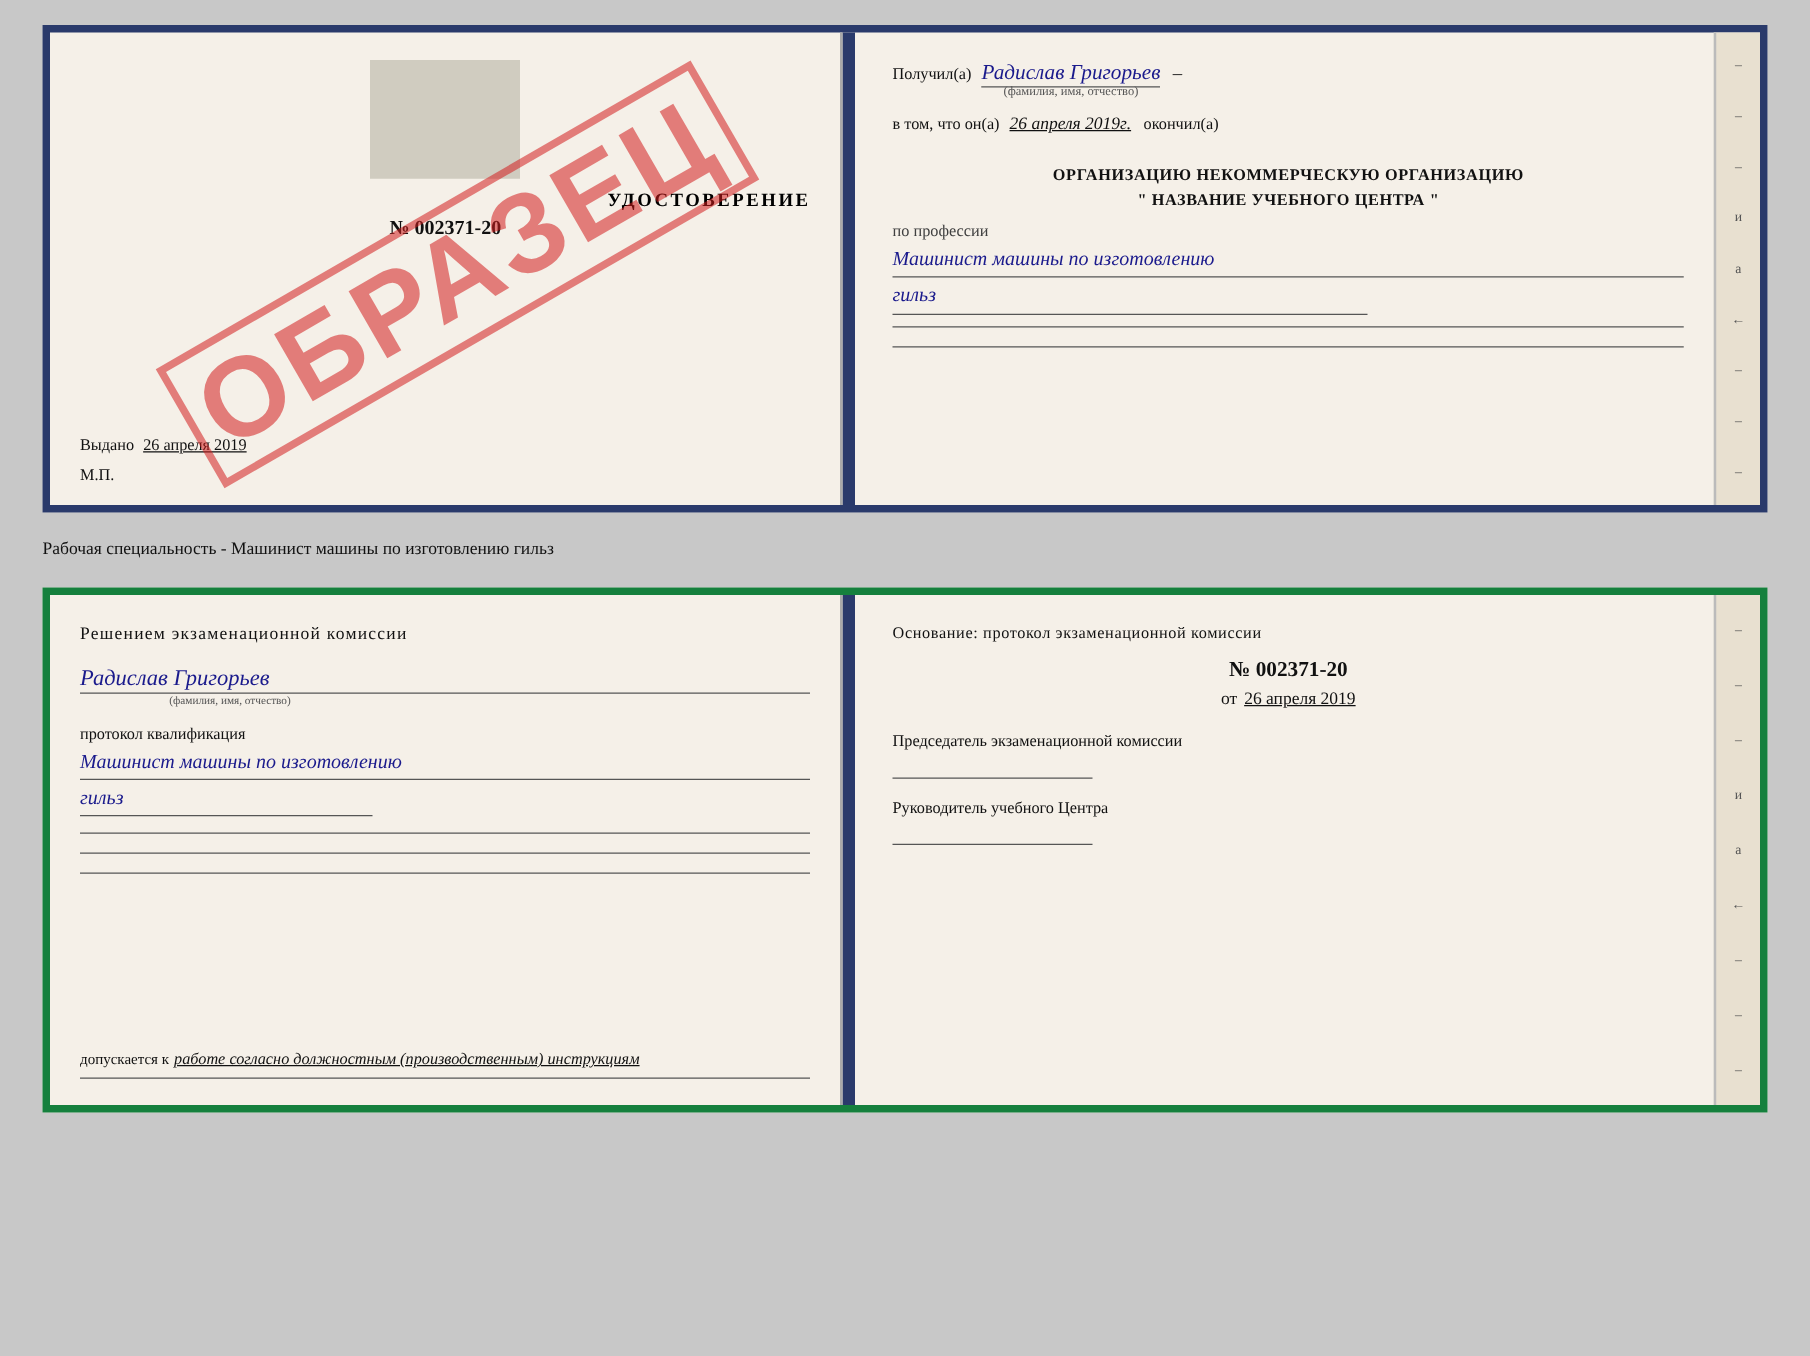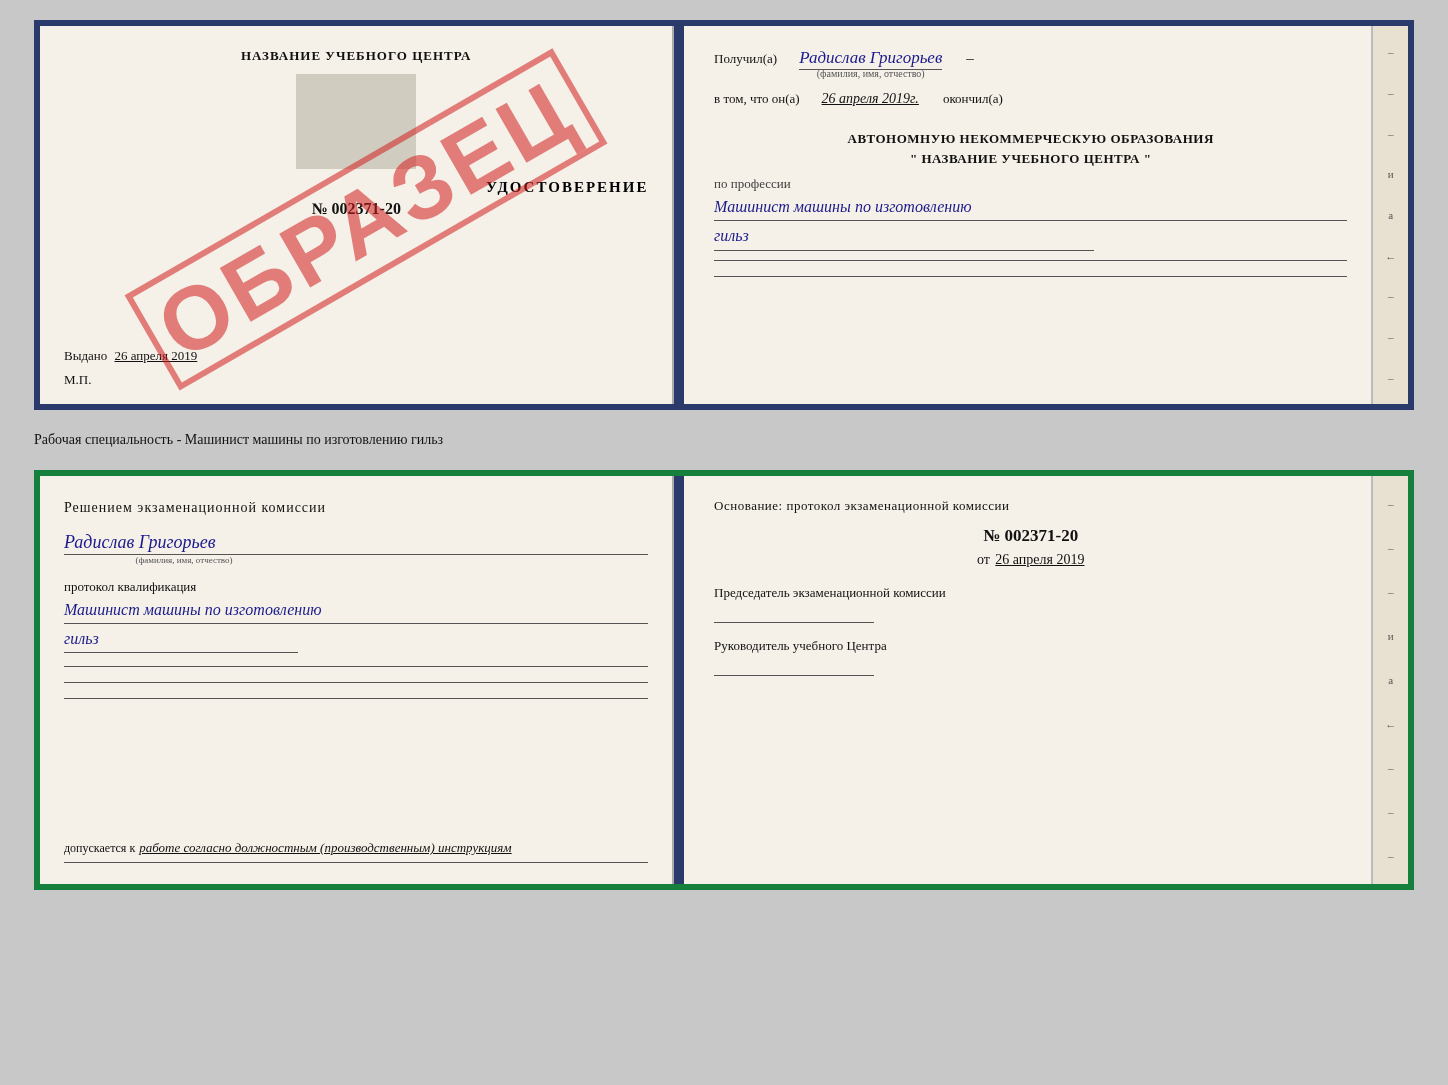--- a/index.html
+++ b/index.html
@@ -147,21 +147,21 @@
       font-family: Arial, sans-serif;
       line-height: 1;
     }
 
     
     .field-row {
       display: flex;
       align-items: baseline;
       margin-bottom: 12px;
       flex-wrap: wrap;
-      gap: 16px;
+      gap: 2px;
     }
 
     .field-label {
       font-size: 13px;
       color: #111;
     }
 
     .field-value {
       font-size: 15px;
       font-style: italic;
@@ -316,21 +316,20 @@
       margin-top: 4px;
     }
 
   </style>
 </head>
 <body>
 
 <div class="document-top">
 
   <div class="doc-left">
-    <div class="top-title">НАЗВАНИЕ УЧЕБНОГО ЦЕНТРА</div>
     <div class="cert-photo-area"></div>
     <div class="cert-label">УДОСТОВЕРЕНИЕ</div>
     <div class="cert-number">№ 002371-20</div>
 
     <div class="cert-issued">
       <span>Выдано</span>
       <span style="text-decoration:underline; margin-left:4px;">26 апреля 2019</span>
     </div>
 
     <div class="mp-line">М.П.</div>
@@ -352,21 +351,21 @@
       <span style="margin-left:8px; font-size:15px; color:#111;">–</span>
     </div>
 
     <div class="field-row">
       <span class="field-label">в том, что он(а)</span>
       <span style="margin-left:6px; font-size:14px; font-style:italic; color:#111; text-decoration:underline;">26 апреля 2019г.</span>
       <span style="margin-left:8px;" class="field-label">окончил(а)</span>
     </div>
 
     <div class="org-block">
-      <div>АВТОНОМНУЮ НЕКОММЕРЧЕСКУЮ ОБРАЗОВАНИЯ</div>
+      <div>ОРГАНИЗАЦИЮ НЕКОММЕРЧЕСКУЮ ОРГАНИЗАЦИЮ</div>
       <div>" НАЗВАНИЕ УЧЕБНОГО ЦЕНТРА "</div>
     </div>
 
     <div class="profession-label">по профессии</div>
     <div class="profession-value">Машинист машины по изготовлению</div>
     <div class="profession-value" style="border-bottom:1px solid #555; width:60%;">гильз</div>
     <div class="horizontal-line"></div>
     <div class="horizontal-line" style="margin-top:10px;"></div>
   </div>
 

